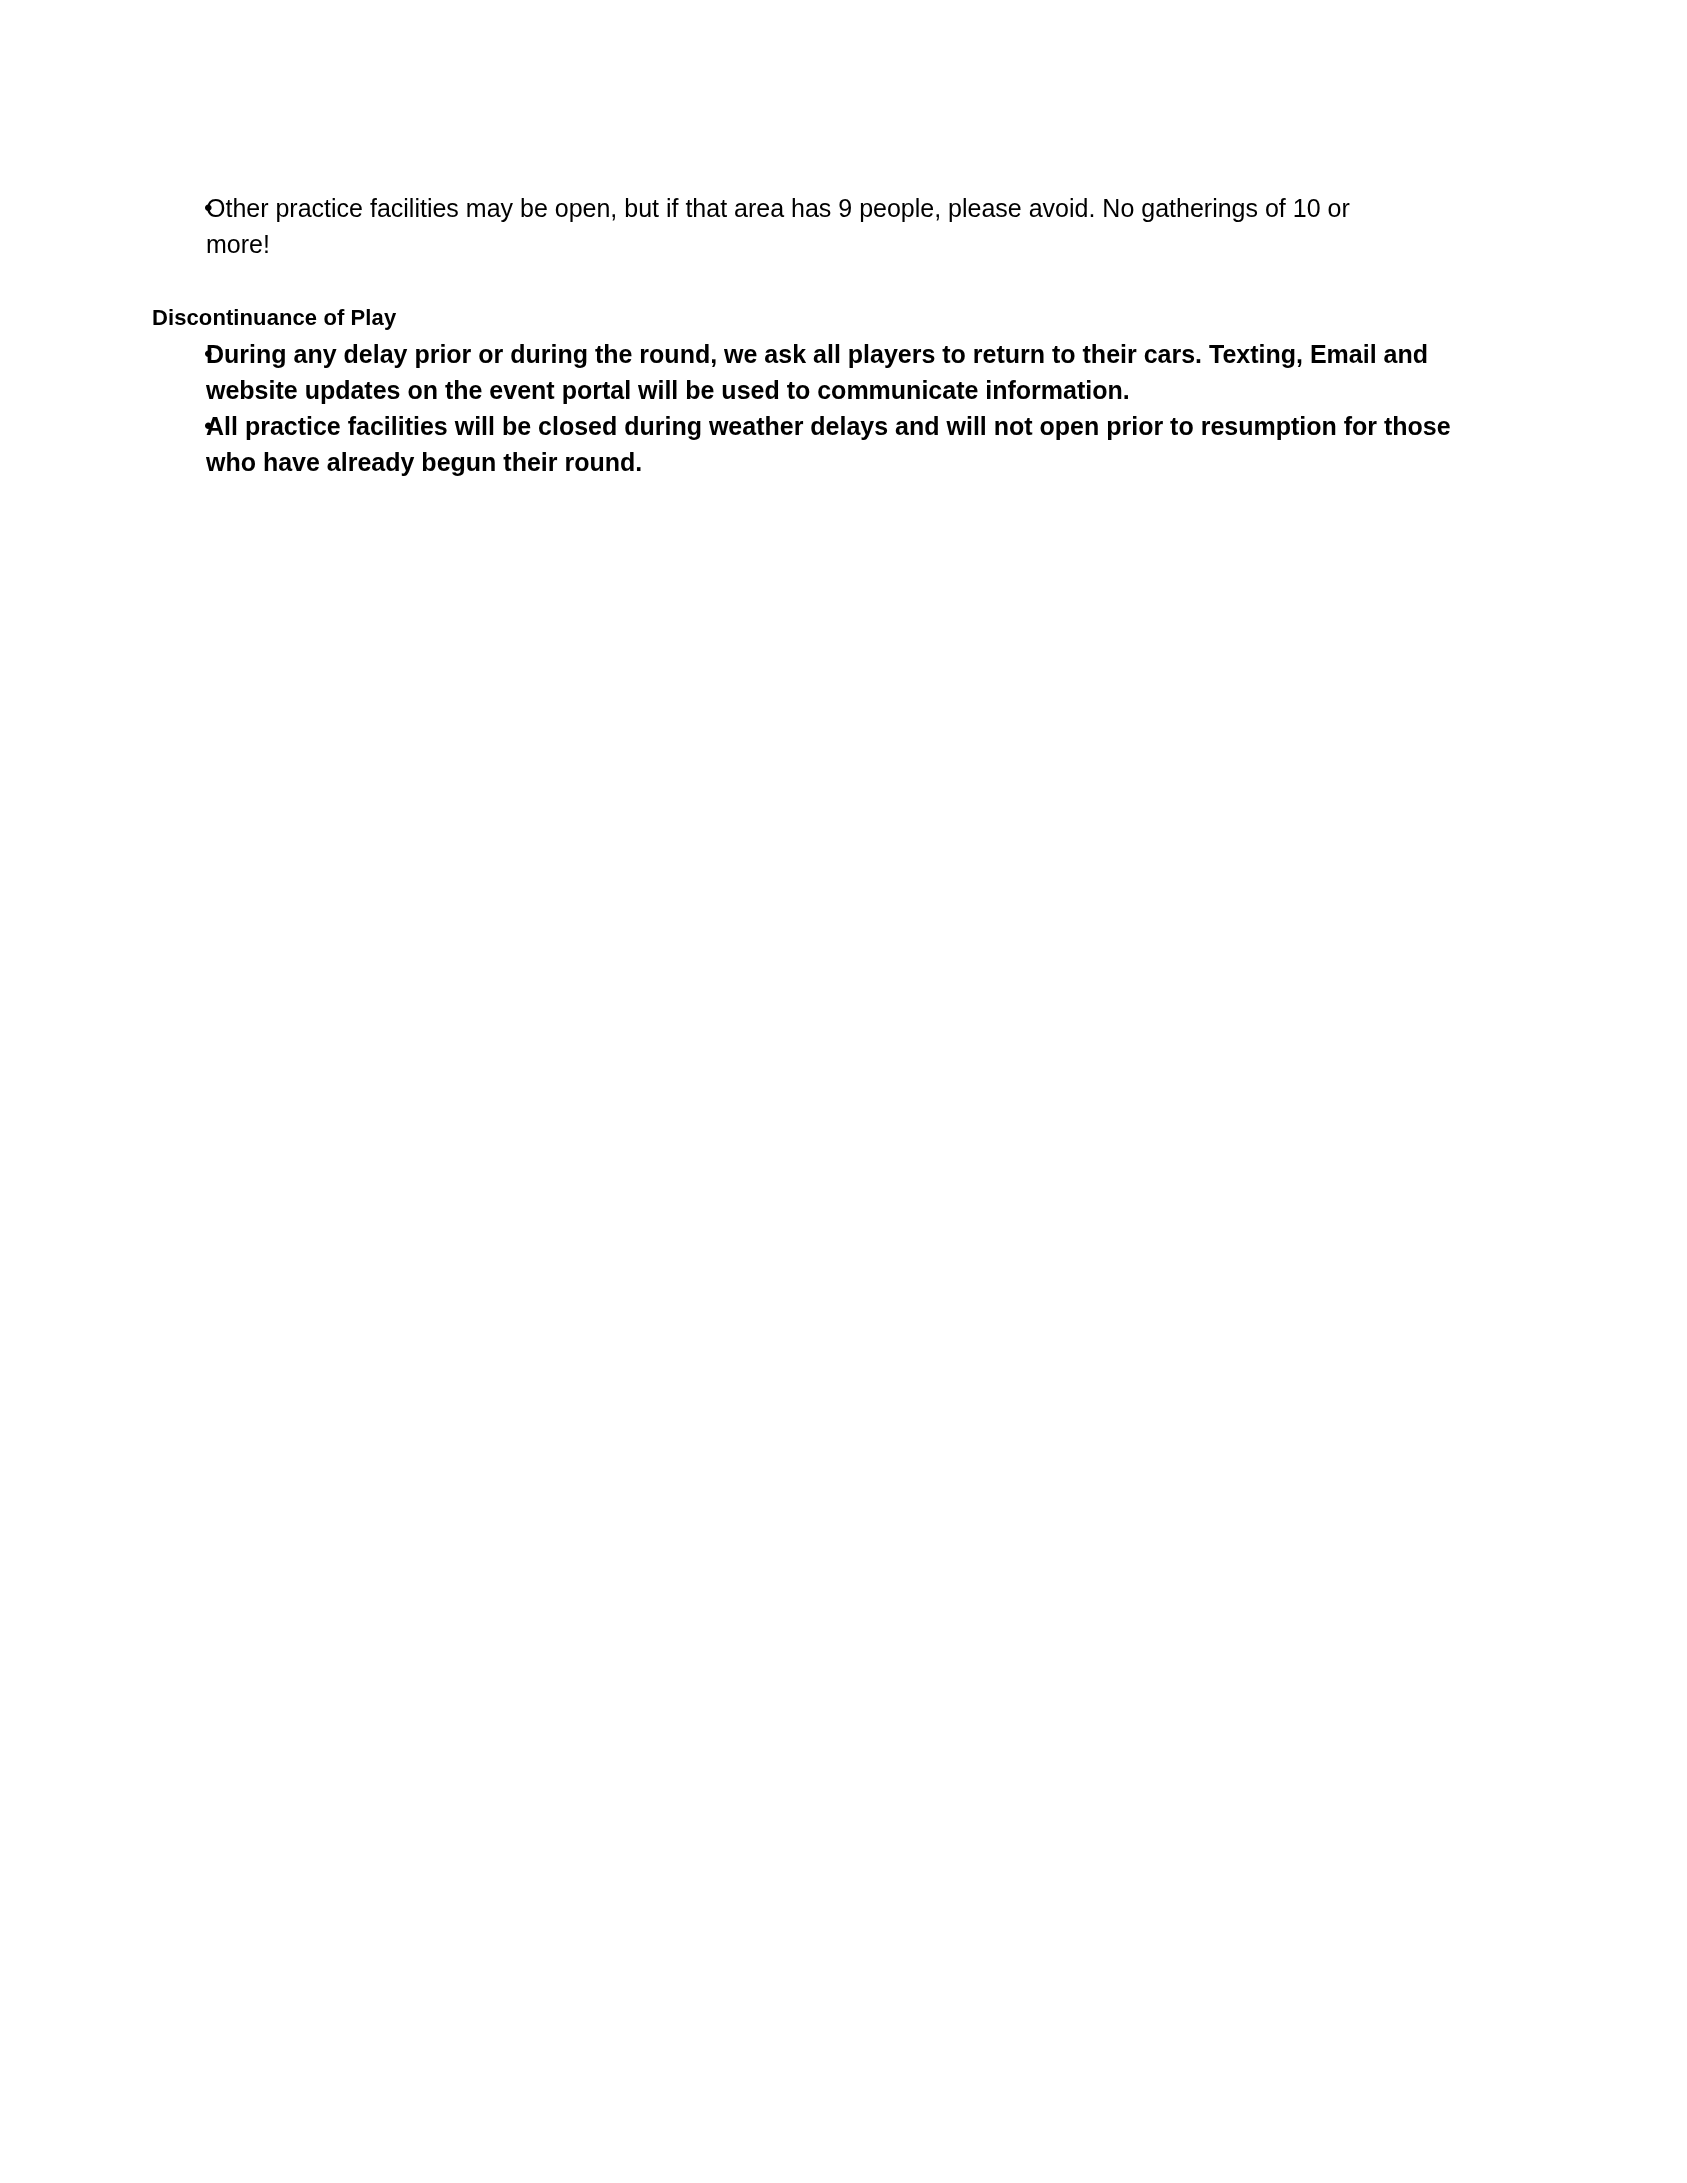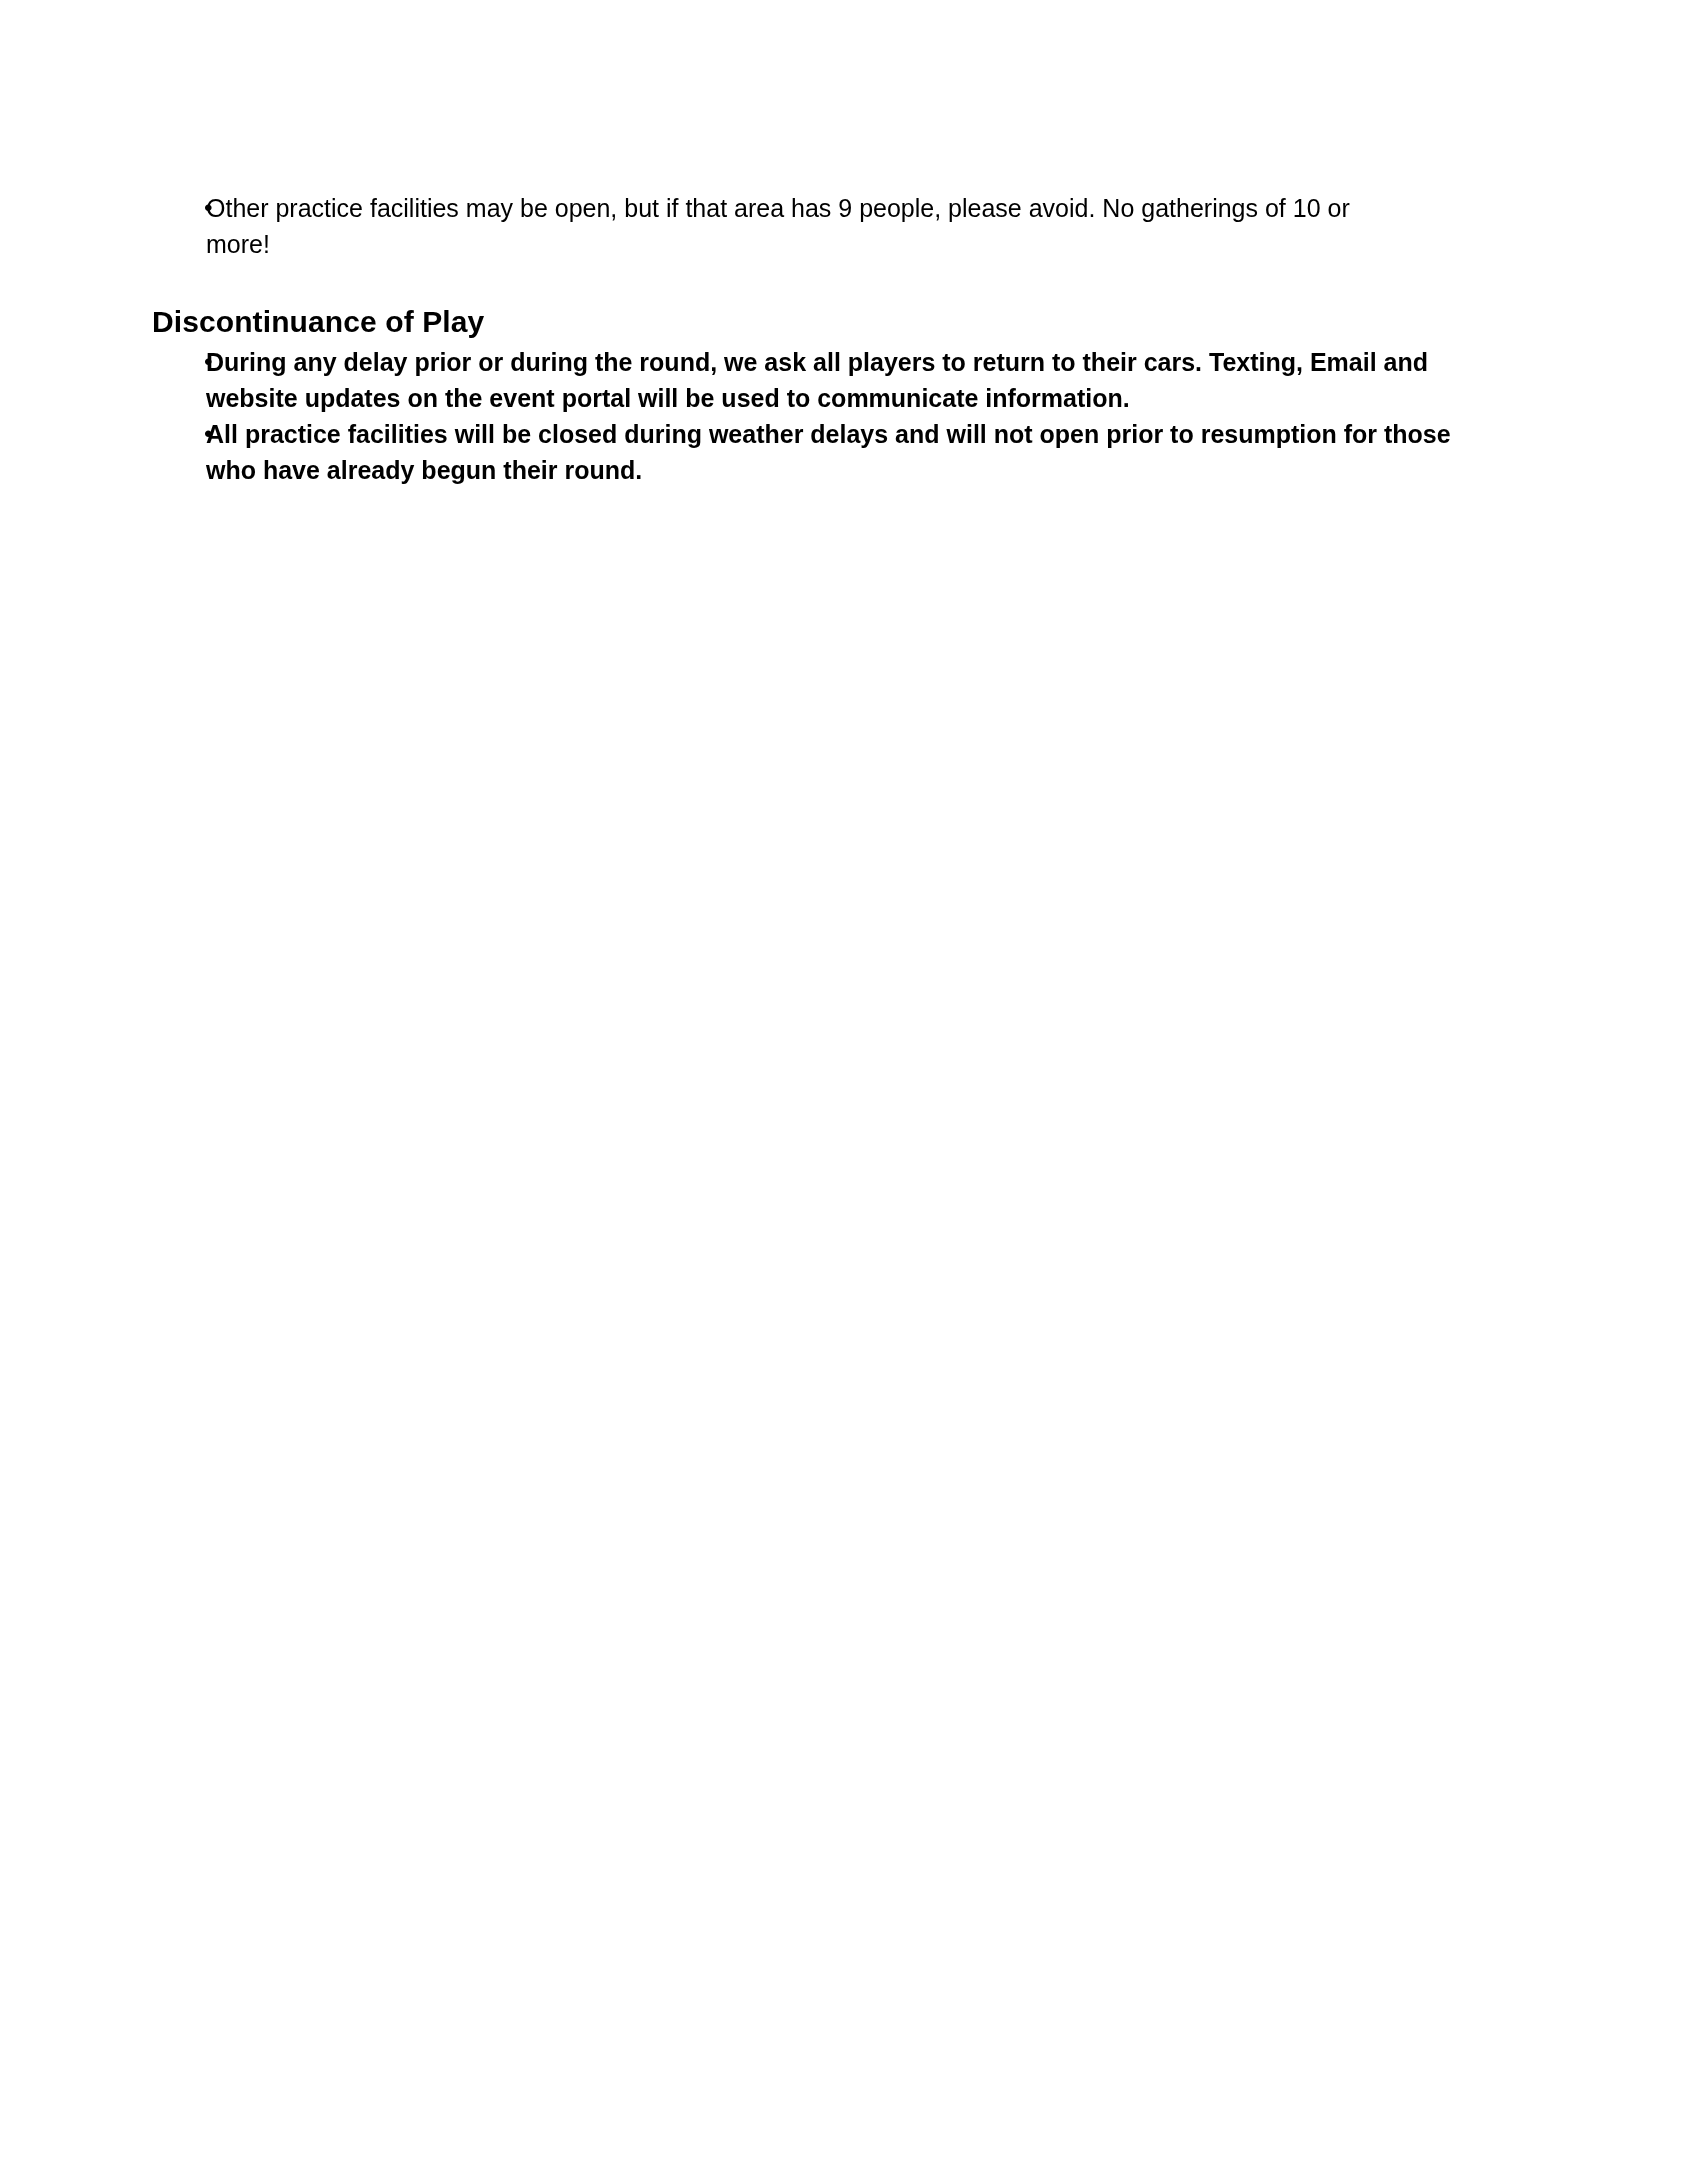--- a/index.html
+++ b/index.html
@@ -58,21 +58,21 @@
     padding-left: 91px;
   }
   .top-list li .bullet-glyph {
     left: 52px;
   }
   .top-list li .li-text {
     max-width: 1198px;
   }
 
   .section-heading {
-    font-size: 30px;
+    font-size: 22px;
     font-weight: bold;
     margin: 42px 0 5px 0;
     letter-spacing: 0.1px;
   }
 
   .sub-list {
     margin-top: 1.7px;
   }
   .sub-list li {
     padding-left: 91px;

